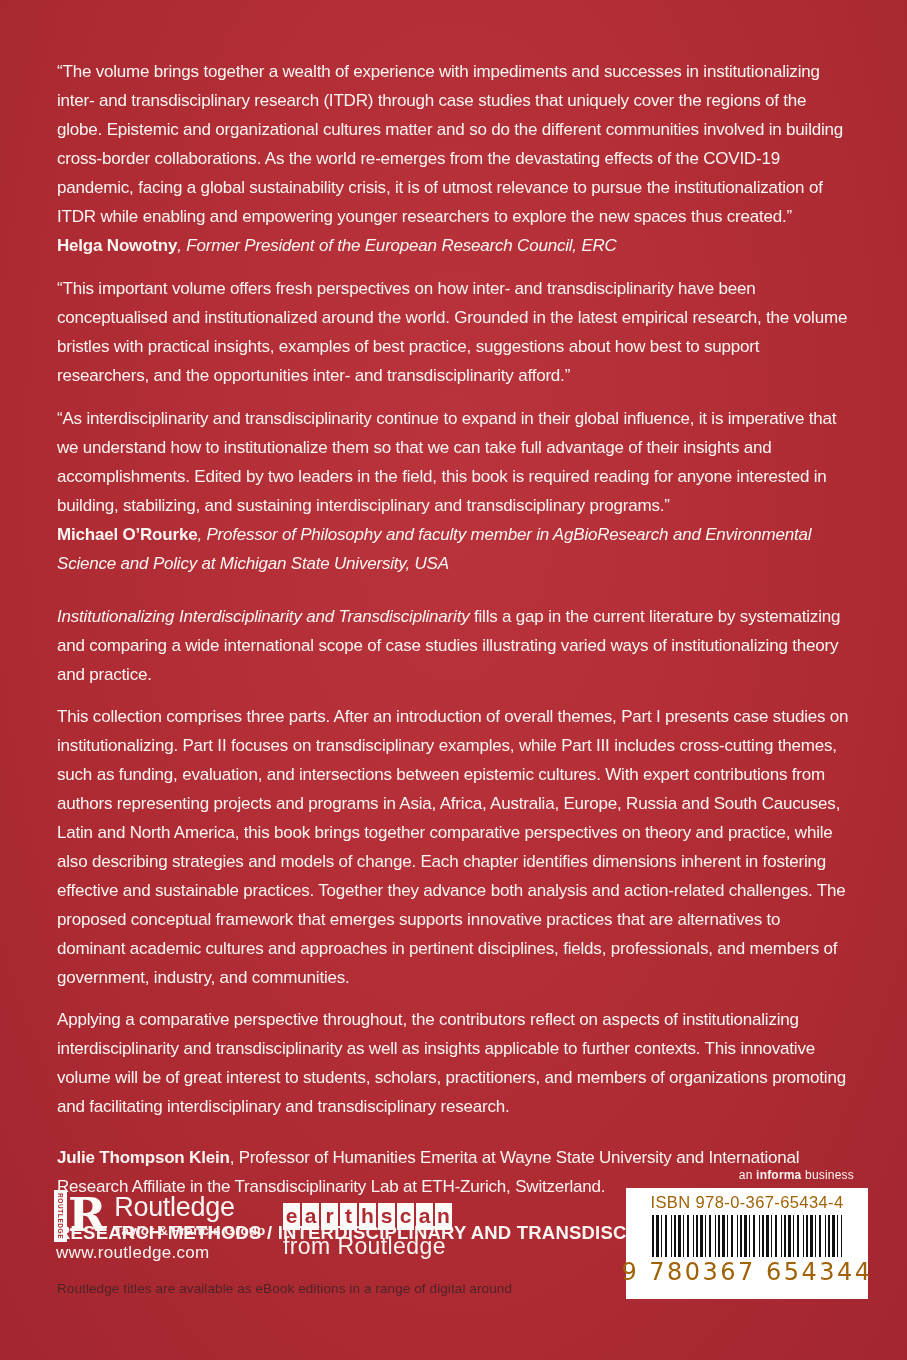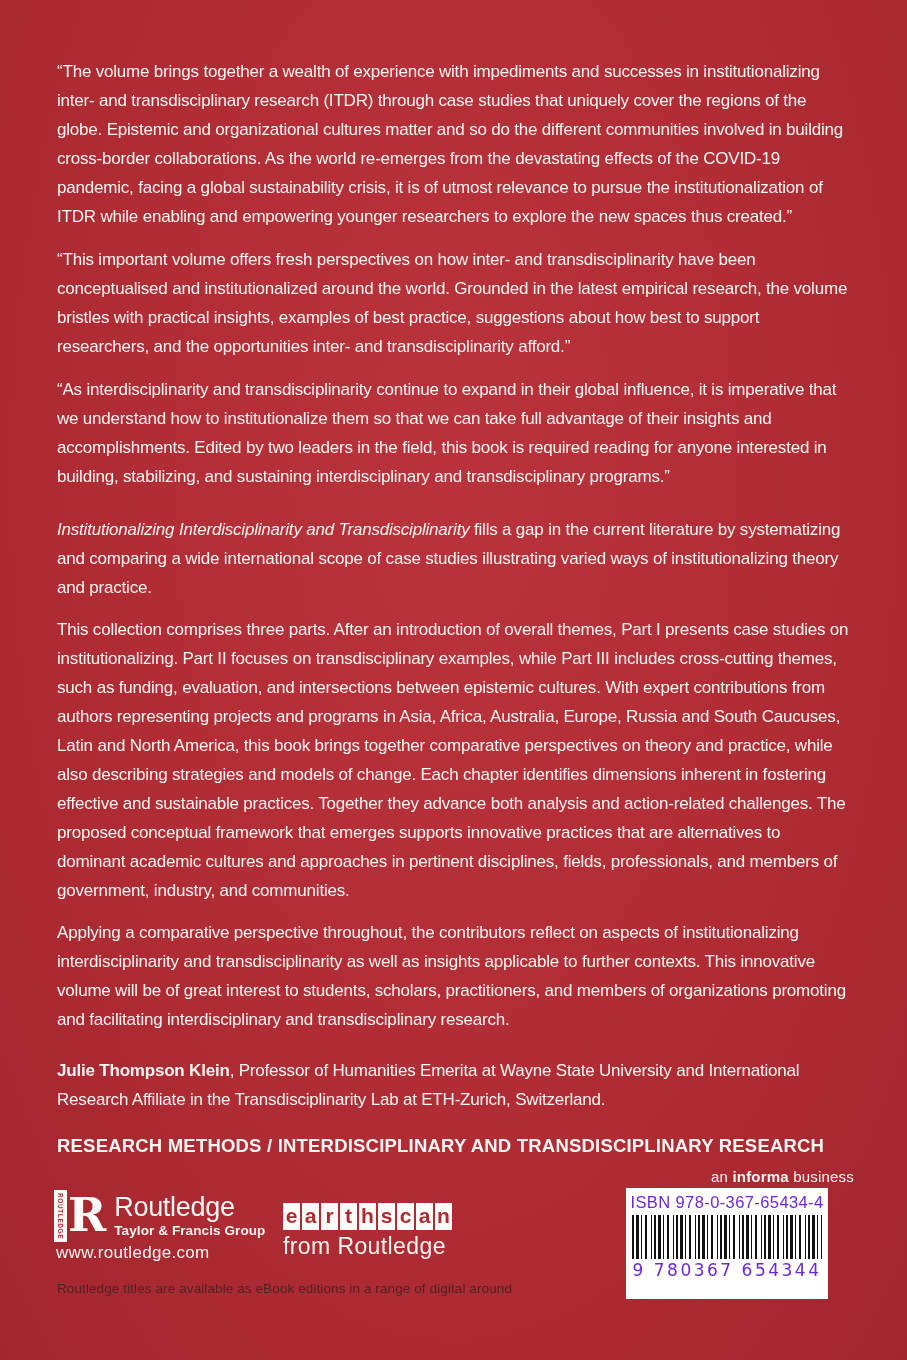--- a/index.html
+++ b/index.html
@@ -19,35 +19,35 @@
   .desc-para.last { margin-bottom:22px !important; }
   .desc-para em { font-style:italic; }
   .bio { margin-bottom:13px !important; }
   .bio.last { margin-bottom:20px !important; }
   .bio strong { font-weight:bold; }
   .category {
     margin:0; font-size:18.5px; font-weight:bold; letter-spacing:0.2px;
     white-space:nowrap; line-height:24px;
   }
   
-  .informa { position:absolute; top:1168px; right:53px; font-size:15px; letter-spacing:0.2px; }
+  .informa { position:absolute; top:1168px; right:53px; font-size:12px; letter-spacing:0.2px; }
   .informa strong { font-weight:bold; }
   .isbn-box {
-    position:absolute; left:626px; top:1188px; width:202px; height:111px;
-    background:#ffffff; color:#6d28d9; box-sizing:border-box;
-    display:flex; flex-direction:column; align-items:center; padding:5px 7px 19px;
+    position:absolute; left:626px; top:1188px; width:242px; height:111px;
+    background:#ffffff; color:#a16207; box-sizing:border-box;
+    display:flex; flex-direction:column; align-items:center; padding:5px 7px 13px;
   }
   .isbn-label { font-size:16.5px; letter-spacing:0.4px; white-space:nowrap; }
   .barcode {
     width:190px; height:54px; margin-top:3px;
     background:repeating-linear-gradient(90deg,
       #111 0 2px,#fff 2px 4px,#111 4px 7px,#fff 7px 9px,#111 9px 10px,
       #fff 10px 13px,#111 13px 15px,#fff 15px 19px,#111 19px 20px,#fff 20px 22px);
   }
-  .isbn-digits { font-size:17px; letter-spacing:2.5px; margin-top:1px; font-family:"DejaVu Sans", sans-serif; white-space:nowrap; }
+  .isbn-digits { font-size:24px; letter-spacing:2.5px; margin-top:1px; font-family:"DejaVu Sans", sans-serif; white-space:nowrap; }
   .routledge-logo { position:absolute; left:54px; top:1190px; display:flex; align-items:flex-start; }
   .r-bar { width:13px; height:52px; background:#fdfaf8; display:flex; align-items:center; justify-content:center; }
   .r-bar span { writing-mode:vertical-rl; font-size:6.5px; font-weight:bold; color:#ae2b33; letter-spacing:0.6px; line-height:13px; }
   .r-glyph { font-family:"DejaVu Serif", serif; font-weight:bold; font-size:46px; line-height:50px; margin-left:1px; color:#fdfaf8; }
   .r-text { margin-left:8px; padding-top:3px; }
   .r-name { font-size:27px; line-height:28px; letter-spacing:-0.3px; }
   .r-sub { font-size:13.5px; font-weight:bold; letter-spacing:0.1px; margin-top:2px; }
   .r-site { position:absolute; left:56px; top:1243px; font-size:17px; letter-spacing:0.3px; }
   .earthscan { position:absolute; left:283px; top:1203px; }
   .tiles { display:flex; gap:2px; }
@@ -60,28 +60,30 @@
 </style>
 </head>
 <body>
 
 <div class="cover">
 
   <div class="content">
 
     <section class="endorsement">
       <p class="quote">“The volume brings together a wealth of experience with impediments and successes in institutionalizing inter- and transdisciplinary research (ITDR) through case studies that uniquely cover the regions of the globe. Epistemic and organizational cultures matter and so do the different communities involved in building cross-border collaborations. As the world re-emerges from the devastating effects of the COVID-19 pandemic, facing a global sustainability crisis, it is of utmost relevance to pursue the institutionalization of ITDR while enabling and empowering younger researchers to explore the new spaces thus created.”</p>
+      <p class="attribution"><strong>Helga Nowotny</strong><em>, Former President of the European Research Council, ERC</em></p>
     </section>
 
     <section class="endorsement">
       <p class="quote">“This important volume offers fresh perspectives on how inter- and transdisciplinarity have been conceptualised and institutionalized around the world. Grounded in the latest empirical research, the volume bristles with practical insights, examples of best practice, suggestions about how best to support researchers, and the opportunities inter- and transdisciplinarity afford.”</p>
     </section>
 
     <section class="endorsement last">
       <p class="quote">“As interdisciplinarity and transdisciplinarity continue to expand in their global influence, it is imperative that we understand how to institutionalize them so that we can take full advantage of their insights and accomplishments. Edited by two leaders in the field, this book is required reading for anyone interested in building, stabilizing, and sustaining interdisciplinary and transdisciplinary programs.”</p>
+      <p class="attribution"><strong>Michael O’Rourke</strong><em>, Professor of Philosophy and faculty member in AgBioResearch and Environmental Science and Policy at Michigan State University, USA</em></p>
     </section>
 
     <p class="desc-para"><em>Institutionalizing Interdisciplinarity and Transdisciplinarity</em><span> fills a gap in the current literature by systematizing and comparing a wide international scope of case studies illustrating varied ways of institutionalizing theory and practice.</span></p>
 
     <p class="desc-para">This collection comprises three parts. After an introduction of overall themes, Part I presents case studies on institutionalizing. Part II focuses on transdisciplinary examples, while Part III includes cross-cutting themes, such as funding, evaluation, and intersections between epistemic cultures. With expert contributions from authors representing projects and programs in Asia, Africa, Australia, Europe, Russia and South Caucuses, Latin and North America, this book brings together comparative perspectives on theory and practice, while also describing strategies and models of change. Each chapter identifies dimensions inherent in fostering effective and sustainable practices. Together they advance both analysis and action-related challenges. The proposed conceptual framework that emerges supports innovative practices that are alternatives to dominant academic cultures and approaches in pertinent disciplines, fields, professionals, and members of government, industry, and communities.</p>
 
     <p class="desc-para last">Applying a comparative perspective throughout, the contributors reflect on aspects of institutionalizing interdisciplinarity and transdisciplinarity as well as insights applicable to further contexts. This innovative volume will be of great interest to students, scholars, practitioners, and members of organizations promoting and facilitating interdisciplinary and transdisciplinary research.</p>
 
 
     <p class="bio last"><strong>Julie Thompson Klein</strong><span>, Professor of Humanities Emerita at Wayne State University and International Research Affiliate in the Transdisciplinarity Lab at ETH-Zurich, Switzerland.</span></p>

